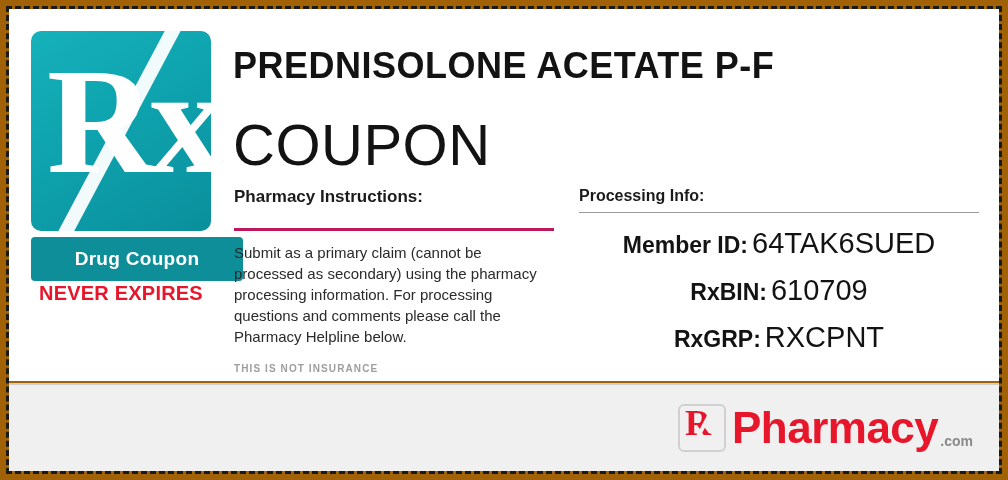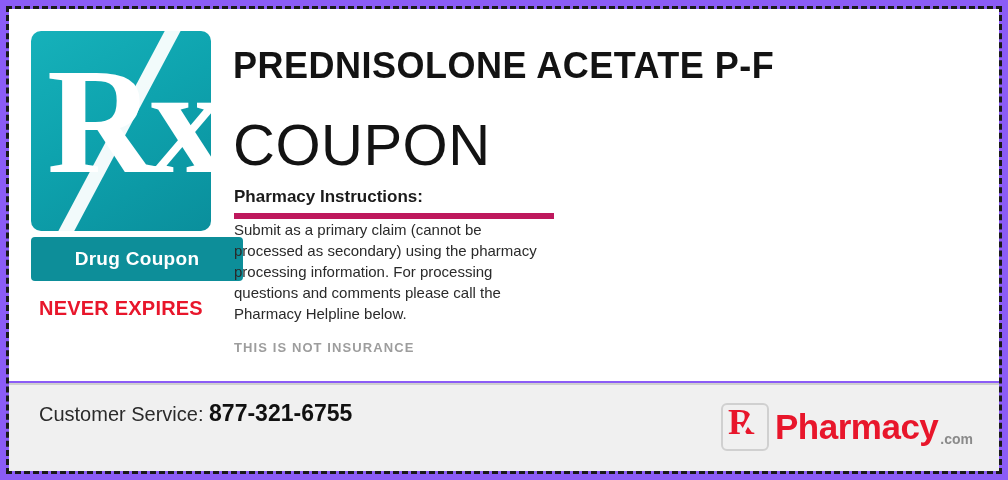--- a/index.html
+++ b/index.html
@@ -12,21 +12,21 @@
     font-family: "Liberation Sans", sans-serif;
     background: #ffffff;
     overflow: hidden;
   }
 
   .coupon {
     position: relative;
     width: 1008px;
     height: 480px;
     box-sizing: border-box;
-    background: #8b5cf6;
+    background: #a16207;
   }
 
   
   .ticket-border {
     position: absolute;
     left: 6px;
     top: 6px;
     right: 6px;
     bottom: 6px;
     border: 3px dashed #1a1a1a;
@@ -92,21 +92,21 @@
     height: 44px;
     background: #0d8e99;
     border-radius: 4px;
     color: #ffffff;
     font-size: 19px;
     font-weight: bold;
     line-height: 44px;
     letter-spacing: 0.3px;
   }
   .never-expires {
-    margin-top: 16px;
+    margin-top: 1px;
     width: 180px;
     color: #e8162b;
     font-size: 20px;
     font-weight: bold;
     letter-spacing: 0.2px;
   }
 
   
   .drug-title {
     position: absolute;
@@ -133,32 +133,32 @@
   .instructions {
     position: absolute;
     left: 225px;
     top: 178px;
     width: 320px;
   }
   .sec-heading {
     font-size: 17px;
     font-weight: bold;
     color: #1b1b1b;
-    padding-bottom: 6px;
-    border-bottom: 6px solid #be185d;
+    padding-bottom: 21px;
+    border-bottom: 3px solid #be185d;
   }
   .instr-body {
-    margin-top: 0;
+    margin-top: 11px;
     font-size: 15px;
     line-height: 21px;
     color: #2a2a2a;
   }
   .not-insurance {
     margin-top: 16px;
-    font-size: 13px;
+    font-size: 10px;
     color: #9d9d9d;
     letter-spacing: 1.1px;
     font-weight: bold;
   }
 
   
   .processing {
     position: absolute;
     left: 570px;
     top: 178px;
@@ -245,21 +245,21 @@
   .brand-mark .slash-small {
     position: absolute;
     width: 4px;
     height: 62px;
     background: #f0f0f0;
     top: -8px;
     left: 20px;
     transform: rotate(28deg);
   }
   .brand-text {
-    font-size: 35px;
+    font-size: 44px;
     font-weight: bold;
     letter-spacing: -0.5px;
   }
   .b-pharmacy { color: #e8162b; }
   .b-coupons  { color: #7ab648; }
   .b-dotcom {
     font-size: 14px;
     color: #8a8a8a;
     font-weight: bold;
     margin-left: 2px;
@@ -287,29 +287,40 @@
 
     <div class="drug-title">PREDNISOLONE ACETATE P-F</div>
     <div class="coupon-word">COUPON</div>
 
     <div class="instructions">
       <div class="sec-heading">Pharmacy Instructions:</div>
       <div class="instr-body">Submit as a primary claim (cannot be processed as secondary) using the pharmacy processing information. For processing questions and comments please call the Pharmacy Helpline below.</div>
       <div class="not-insurance">THIS IS NOT INSURANCE</div>
     </div>
 
+    <div class="processing">
+      <div class="proc-heading">Processing Info:</div>
+
+      <div class="proc-row">
+        <span class="proc-label">Member ID:</span><span class="proc-value">64TAK6SUED</span>
+      </div>
+
+      <div class="proc-row">
+        <span class="proc-label">RxBIN:</span><span class="proc-value">610709</span>
+      </div>
+
+      <div class="proc-row">
+        <span class="proc-label">RxGRP:</span><span class="proc-value">RXCPNT</span>
+      </div>
+    </div>
 
   </div>
 
   <div class="bottom-area">
     <div class="phones">
-      <div class="phone-line">
-        <span>Customer Service:</span>
-        <span class="phone-num">877-321-6755</span>
-      </div>
     </div>
 
     <div class="brand">
       <div class="brand-mark">
         <div class="rx-small">R</div>
         <div class="slash-small"></div>
       </div>
       <span class="brand-text b-pharmacy">Pharmacy</span>
       <span class="b-dotcom">.com</span>
     </div>

